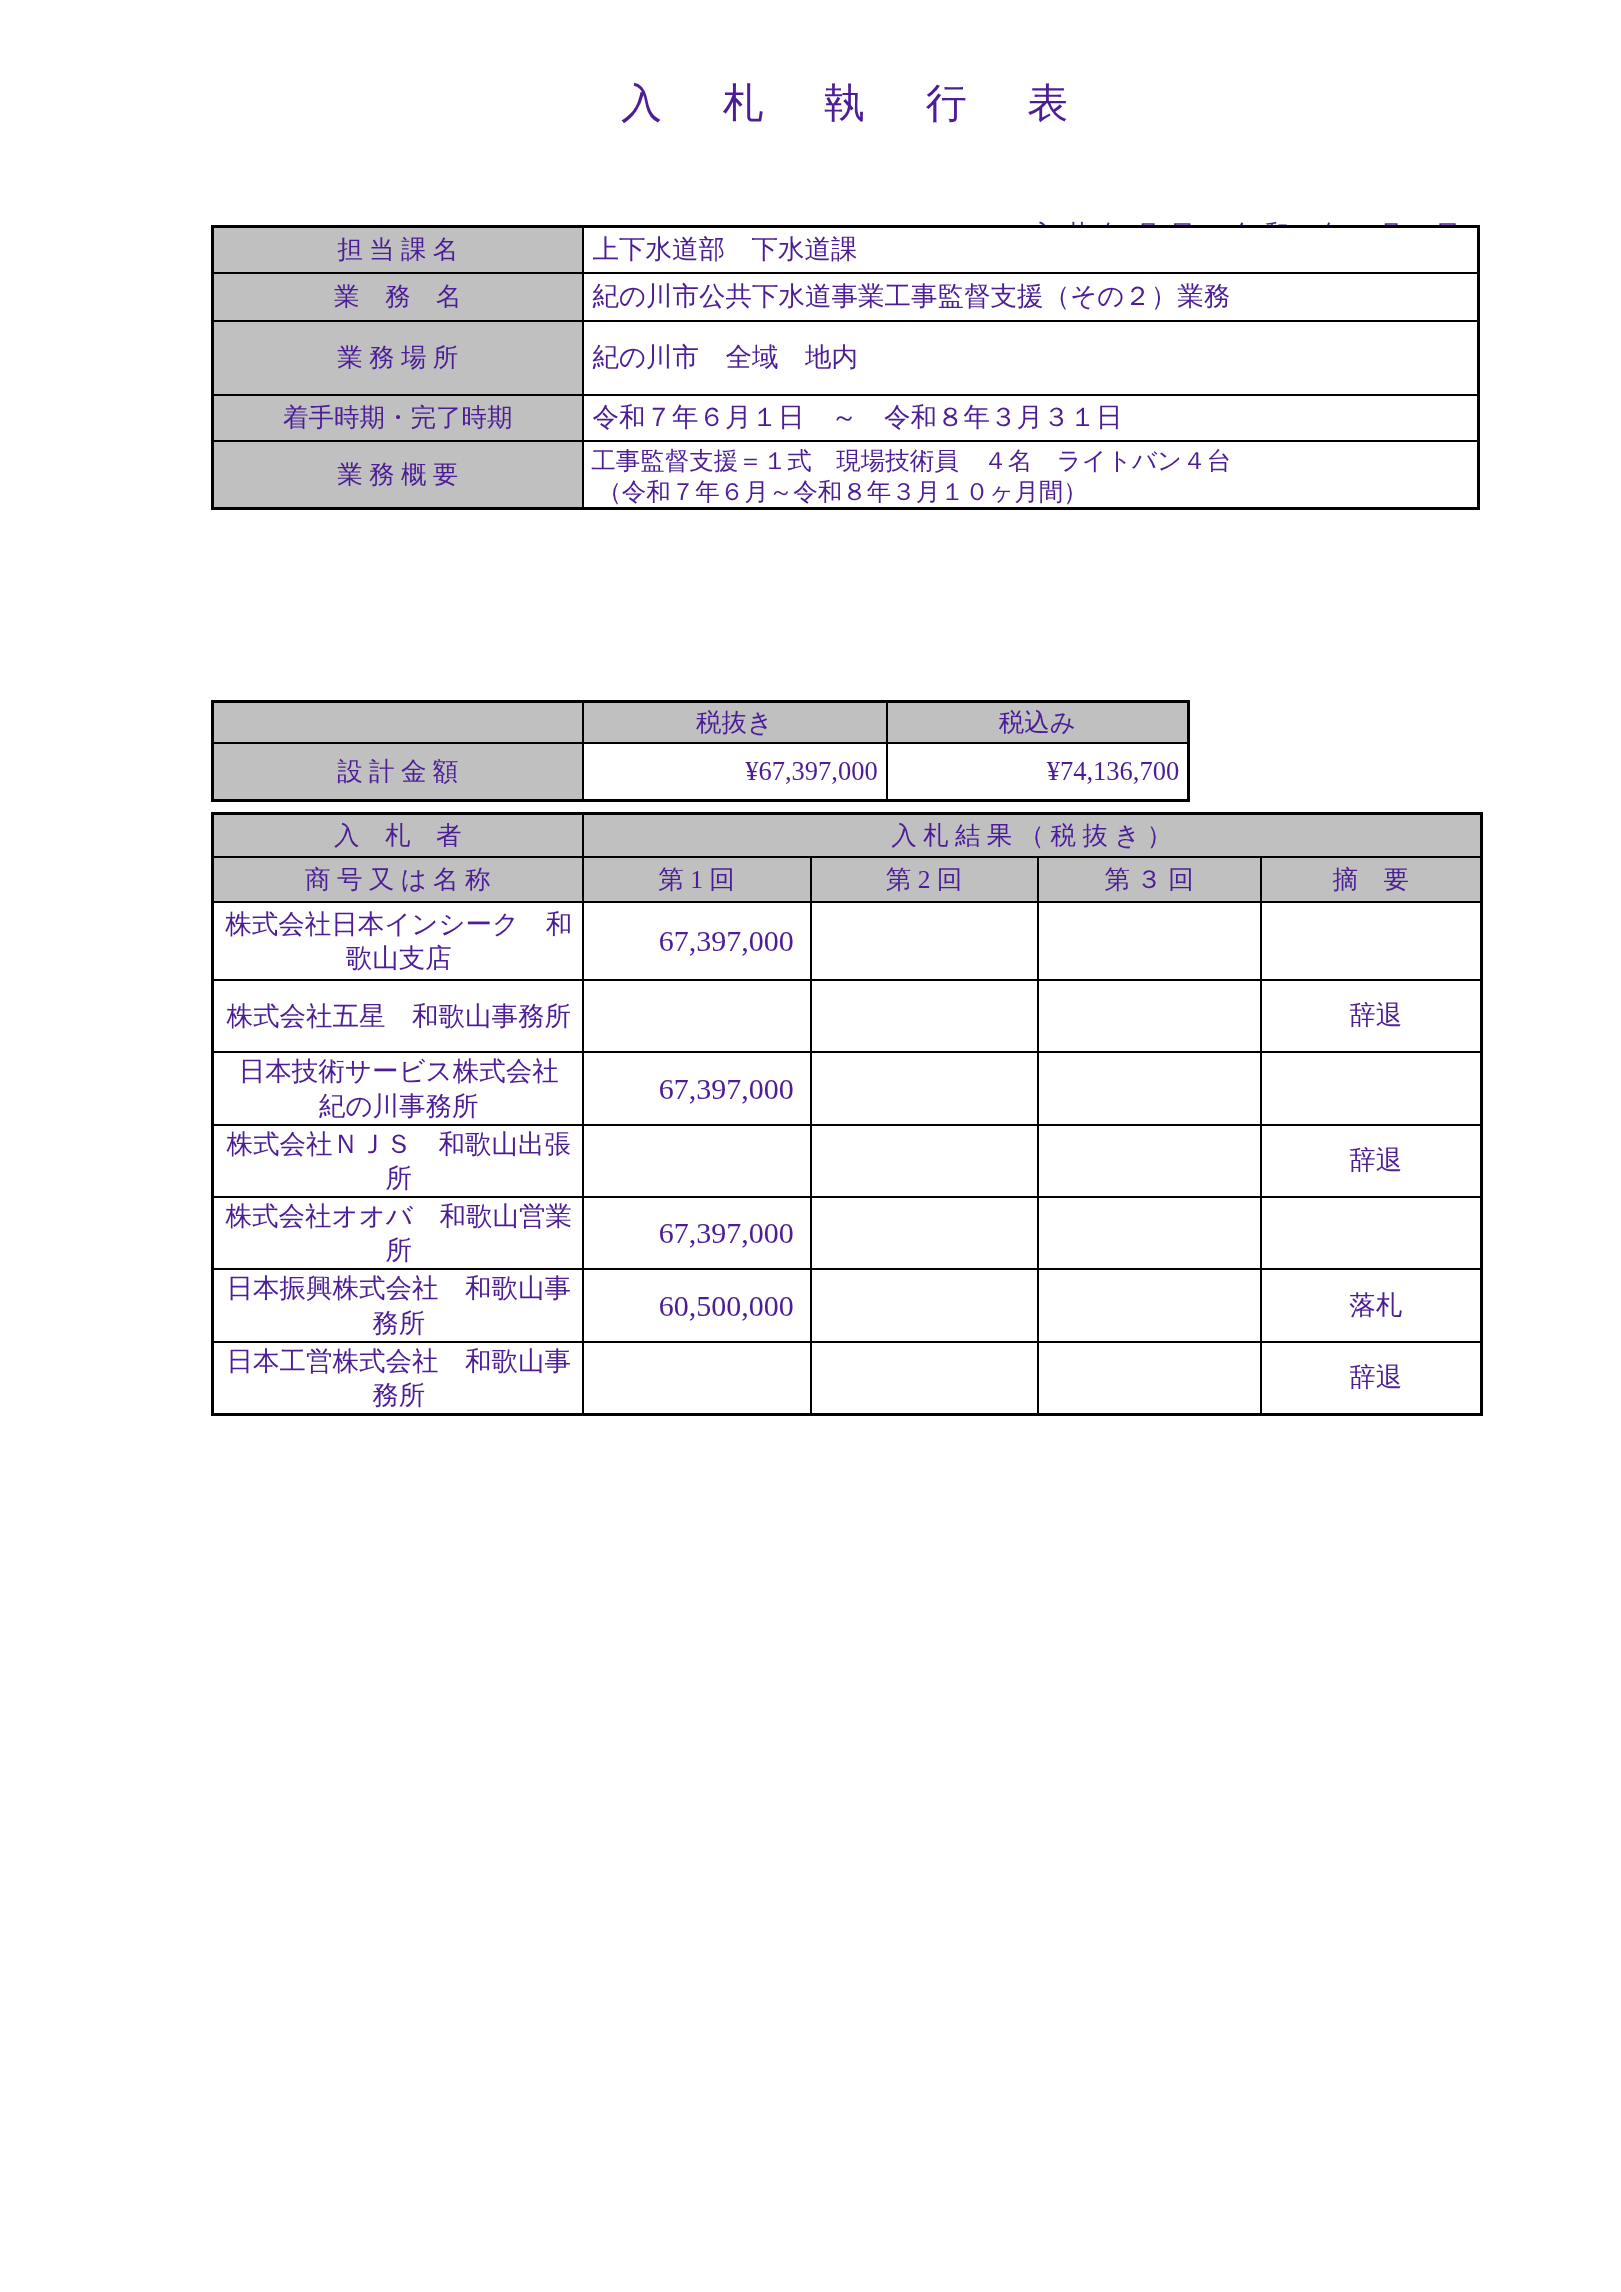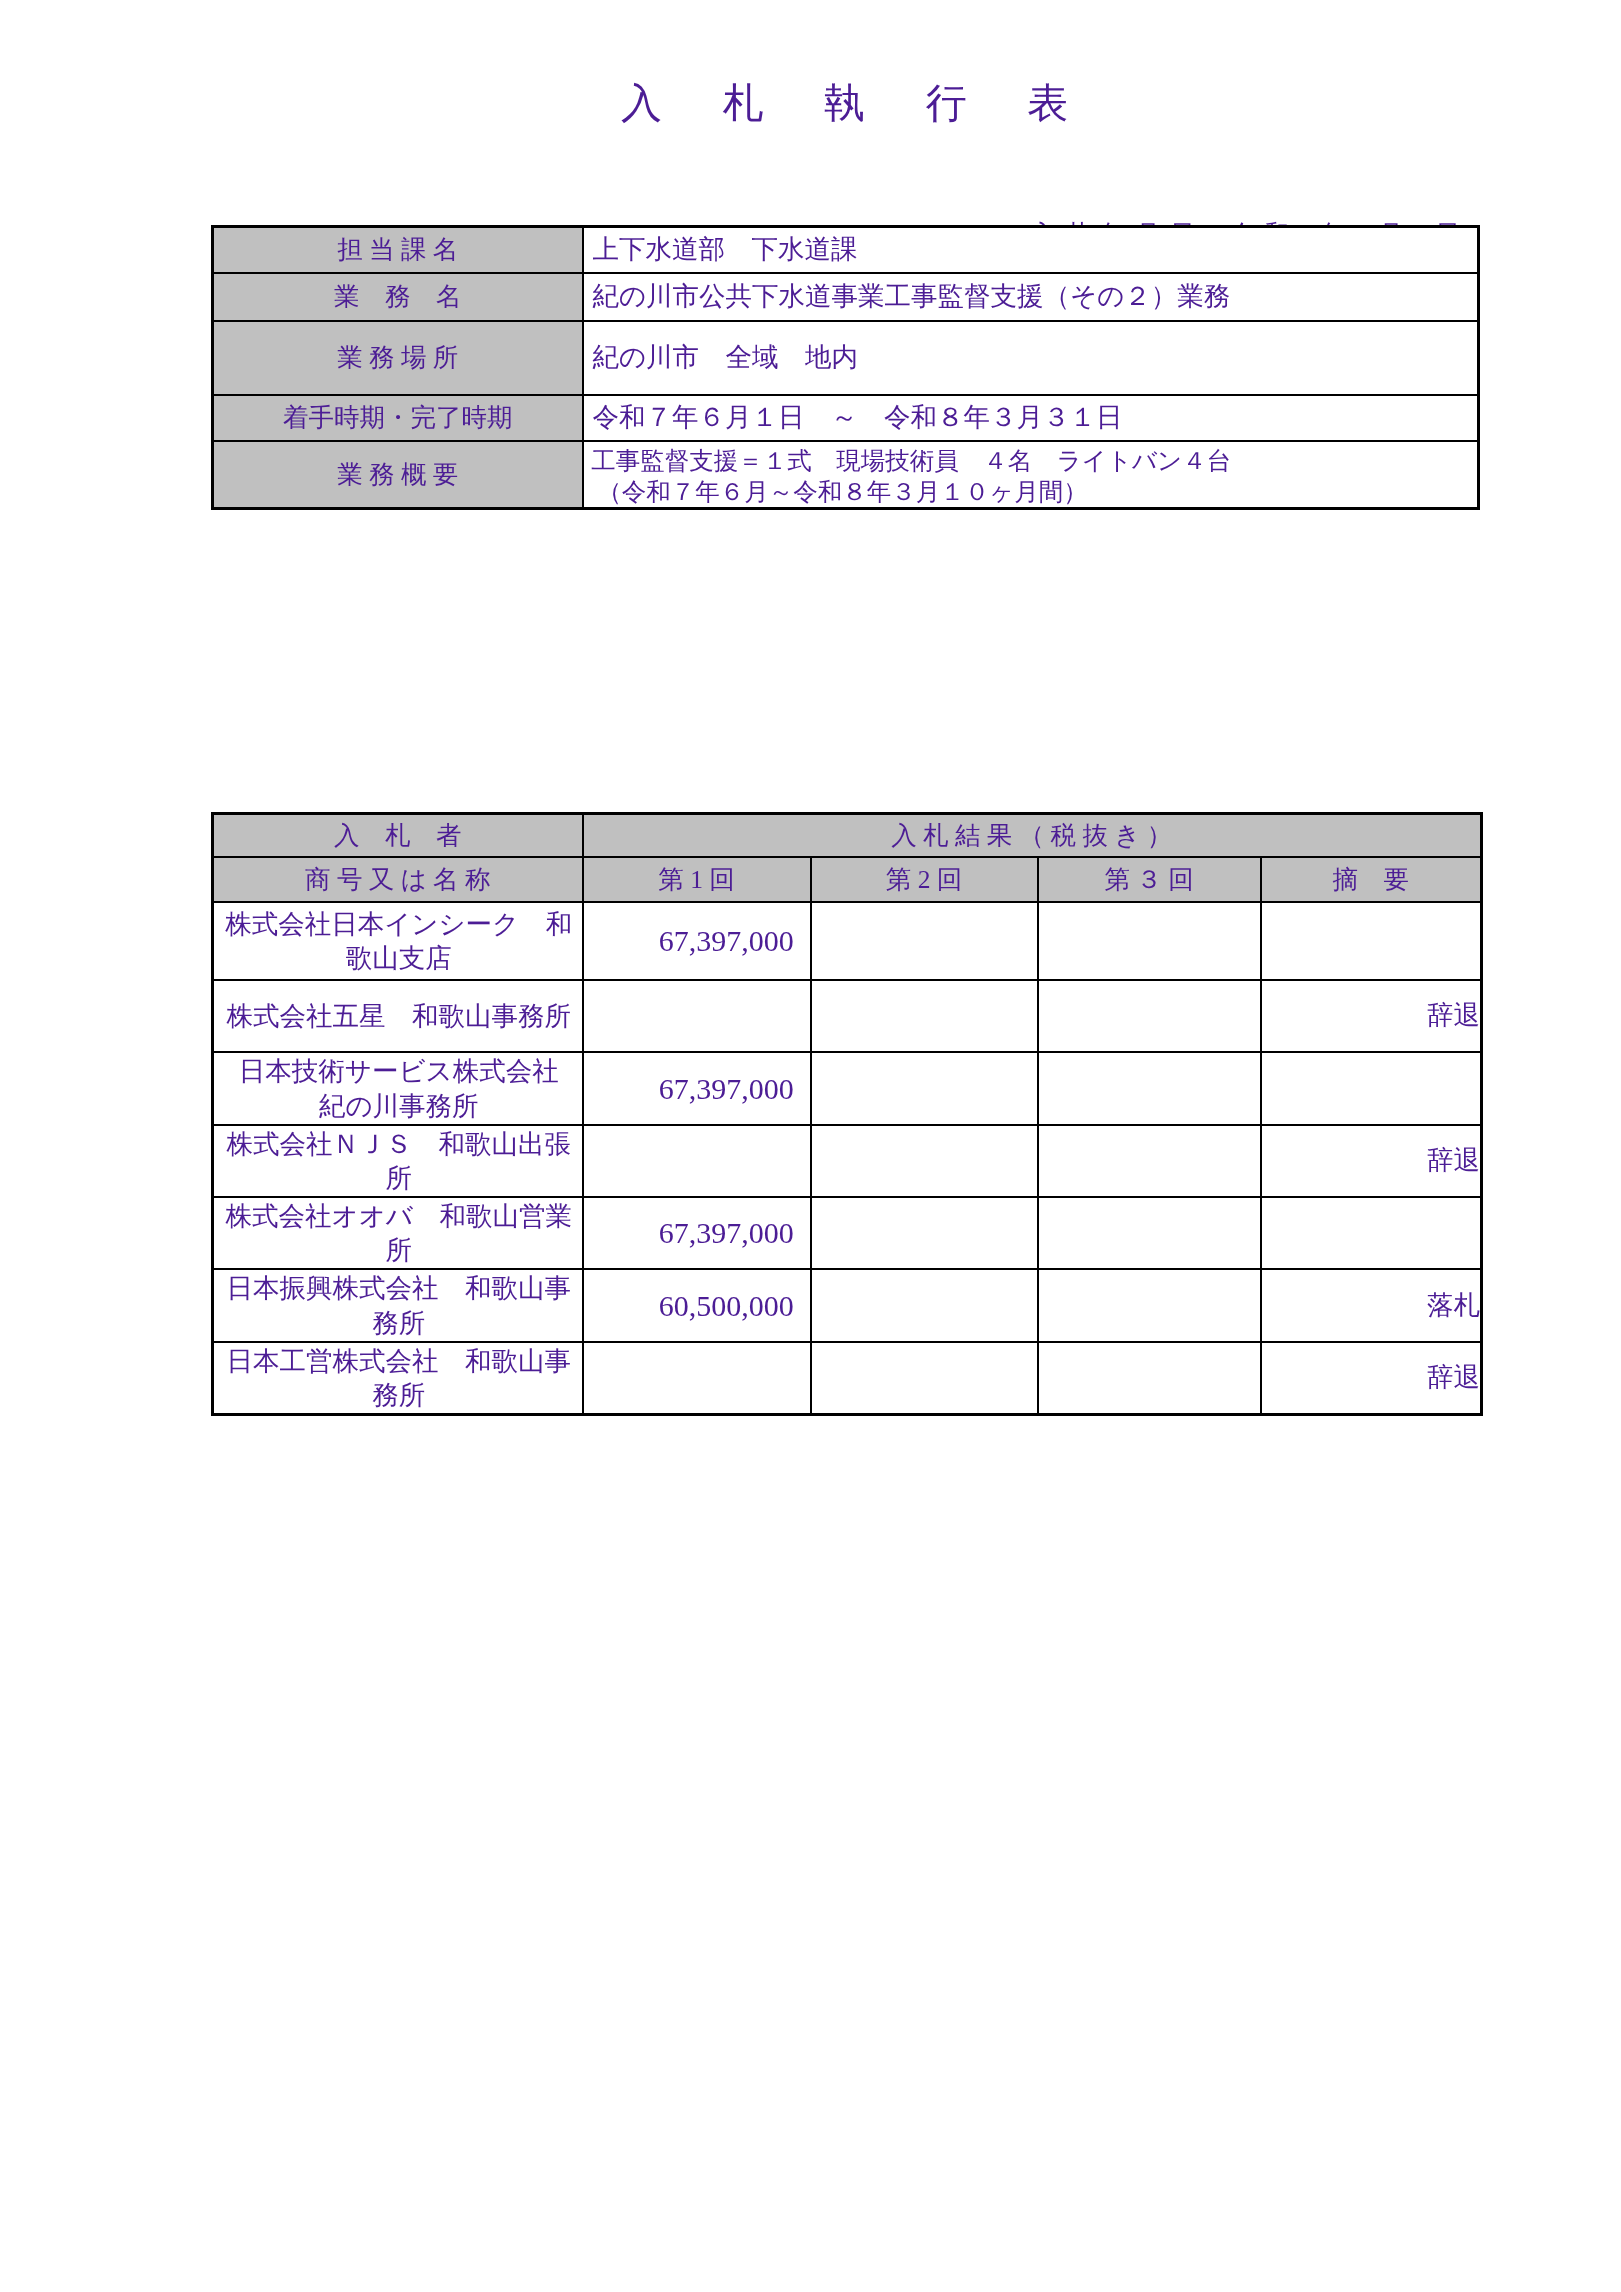--- a/index.html
+++ b/index.html
@@ -82,21 +82,21 @@
   .bid-table tr:nth-child(5) td{height:71px;}
   .bid-table tr:nth-child(6) td{height:70px;}
   .bid-table tr:nth-child(7) td{height:70px;}
   .bid-table tr:nth-child(8) td{height:71px;}
   .bid-table tr:nth-child(9) td{height:70px;}
   .bid-table .name{
     text-align:center;padding-left:7.8px;padding-right:5.9px;
     word-break:break-all;line-height:1.3;
   }
   .bid-table .bid-amount{text-align:right;padding-right:15.7px;font-size:30px;}
-  .bid-table .note{text-align:right;padding-left:9.8px;}
+  .bid-table .note{text-align:center;padding-left:9.8px;}
   .hdr{white-space:pre;font-size:25.5px;}
 </style>
 </head>
 <body>
 
 <div class="page">
 
   <div class="doc-title">入　札　執　行　表</div>
 
   <div class="meta">
@@ -129,20 +129,39 @@
     <tr>
       <td class="lbl">業 務 概 要</td>
       <td class="summary-cell">
         <div class="l1">工事監督支援＝１式　現場技術員　４名　ライトバン４台</div>
         <div class="l2">（令和７年６月～令和８年３月１０ヶ月間）</div>
       </td>
     </tr>
   </tbody>
     </table>
 
+  <table class="price-table">
+    <colgroup>
+        <col class="c-label">
+        <col class="c-excl">
+        <col class="c-incl">
+      </colgroup>
+    <tbody>
+        <tr>
+      <td class="gray"></td>
+      <td class="gray hdr">税抜き</td>
+      <td class="gray hdr">税込み</td>
+    </tr>
+    <tr>
+      <td class="lbl">設 計 金 額</td>
+      <td class="amount">¥67,397,000</td>
+      <td class="amount">¥74,136,700</td>
+    </tr>
+  </tbody>
+    </table>
 
   <table class="bid-table">
     <colgroup>
       <col class="c-name">
         <col class="c-r1">
         <col class="c-r2">
         <col class="c-r3">
         <col class="c-note">
     </colgroup>
     <tbody>

